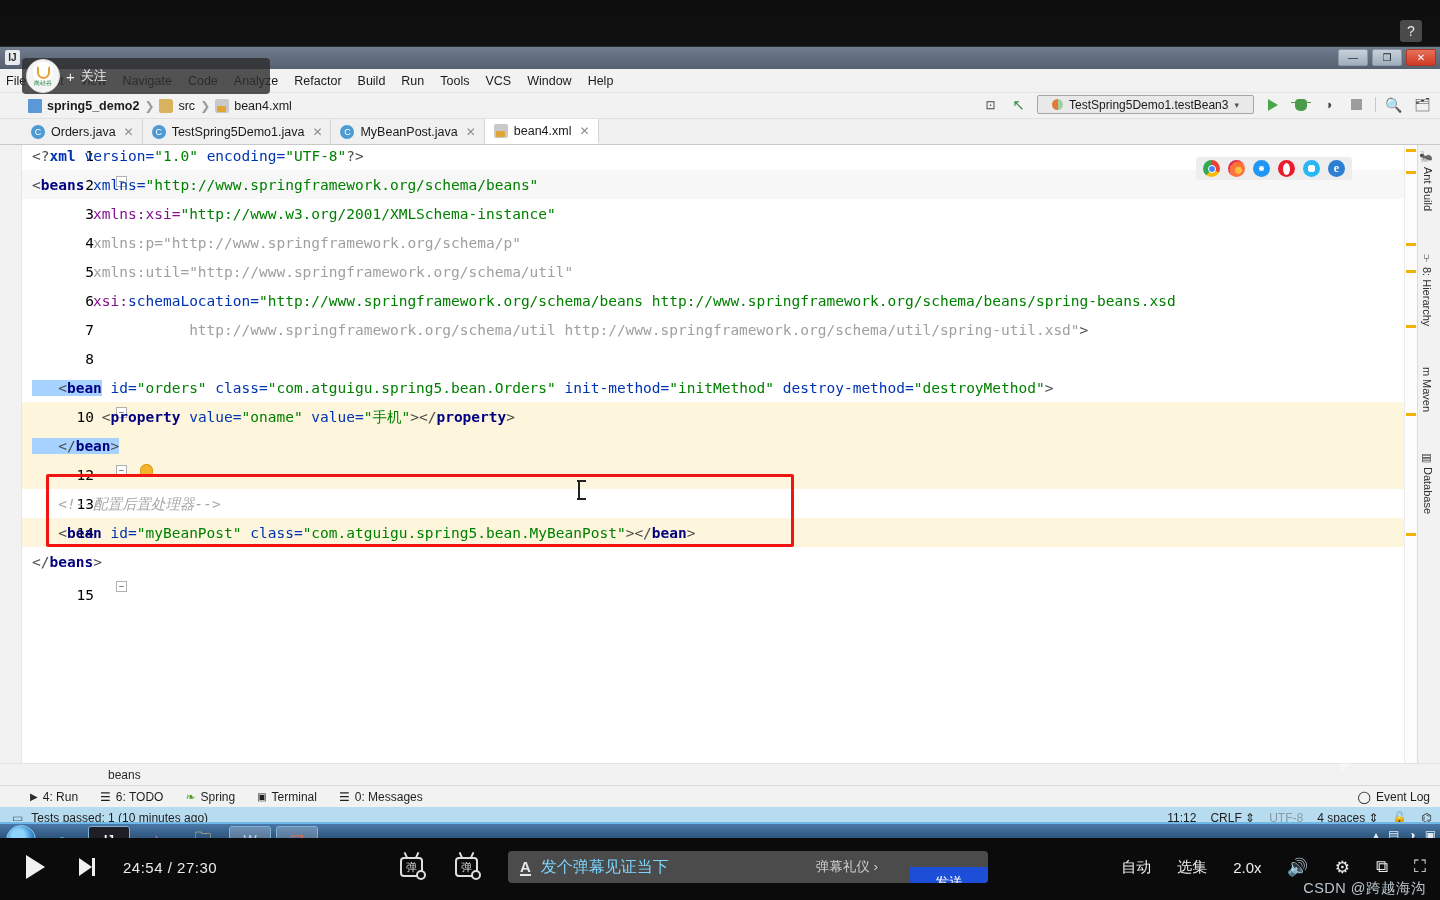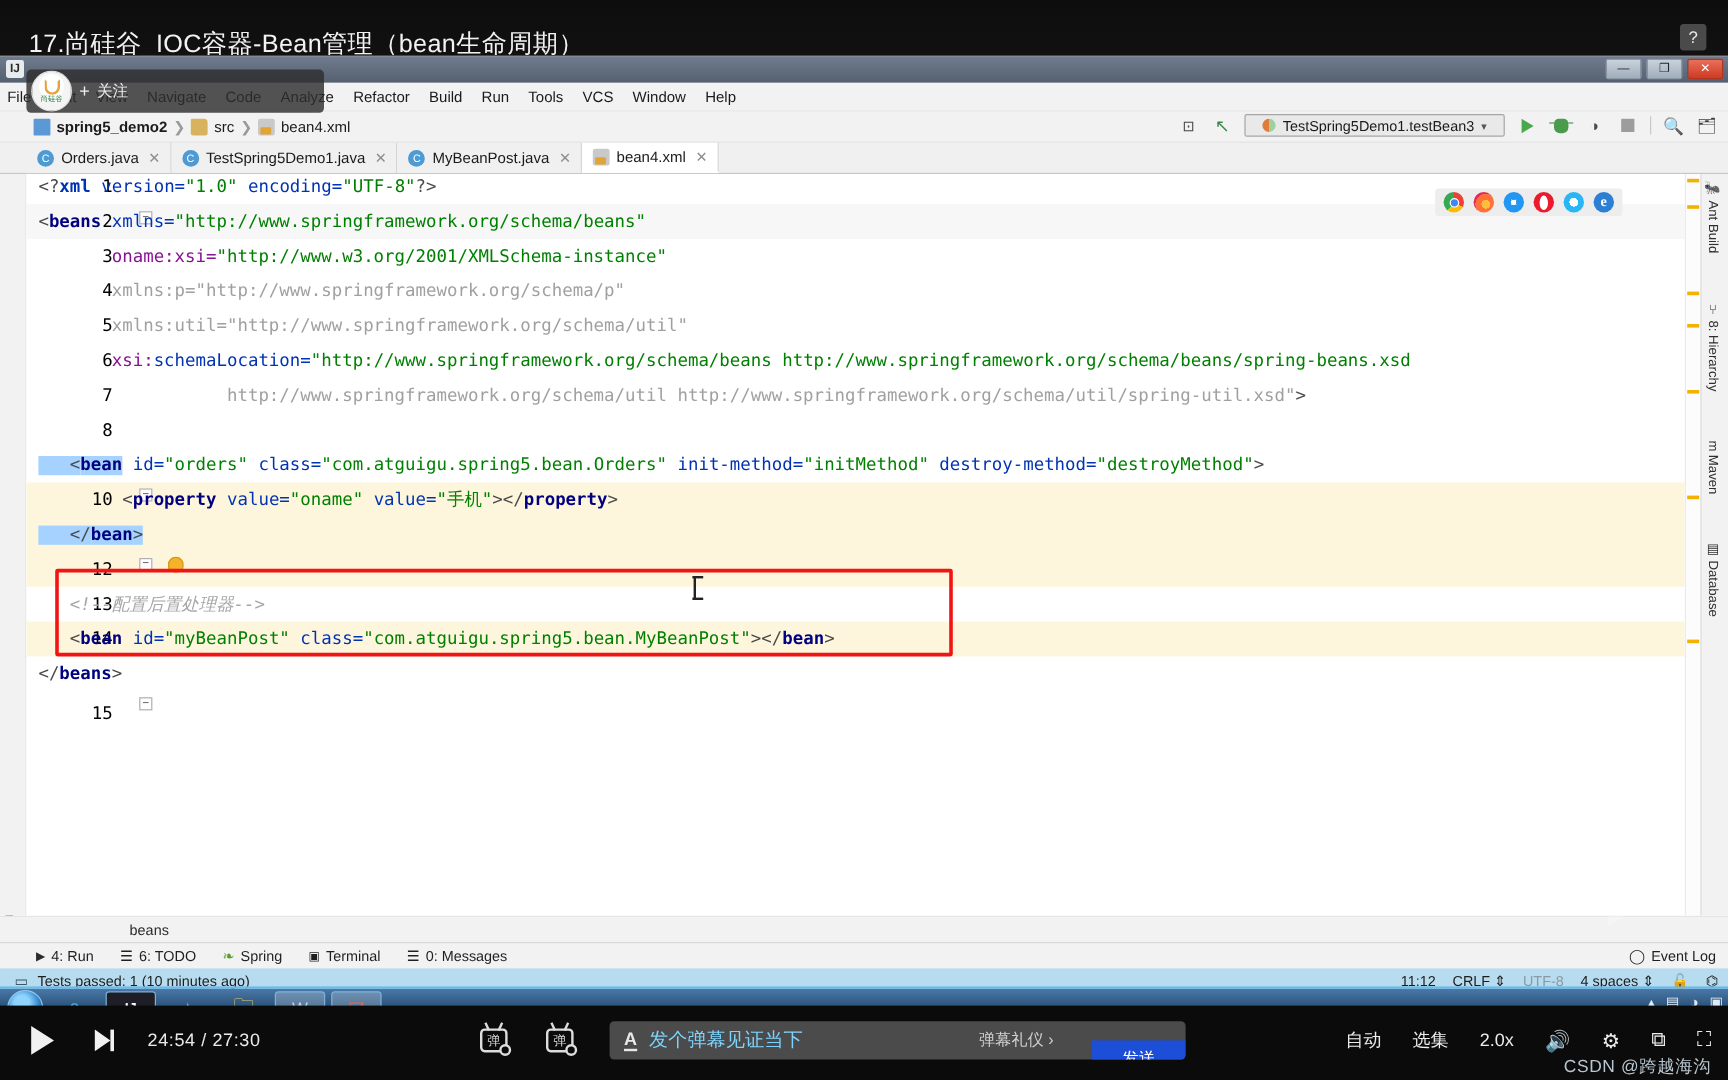--- a/index.html
+++ b/index.html
@@ -355,21 +355,20 @@
   }
   .ghost-logo .gear1 { left: 2px; top: 0; }
   .ghost-logo .gear2 { right: 2px; top: 0; }
 </style>
 </head>
 <body>
 
 <div id="root">
 
   <div class="video-top">
-    <div class="video-title">17.尚硅谷_IOC容器-Bean管理（bean生命周期）</div>
     <div class="help-badge">?</div>
   </div>
 
   <div class="ide">
 
     <div class="ide-titlebar">
       <div class="tb-icon">IJ</div>
       <div class="winbtns">
         <div class="winbtn">—</div>
         <div class="winbtn">❐</div>
@@ -502,21 +501,21 @@
 
         <div class="fold" style="top:31px;">−</div>
         <div class="fold" style="top:262px;">−</div>
         <div class="fold" style="top:320px;">−</div>
         <div class="fold" style="top:436px;">−</div>
         <div class="bulb" style="top:319px;"></div>
 
         <div id="codelines">
             <div class="codeline" style="top: -3px;"><span class="k-punct">&lt;?</span><span class="k-pi">xml</span><span class="k-attr"> version=</span><span class="k-val">"1.0"</span><span class="k-attr"> encoding=</span><span class="k-val">"UTF-8"</span><span class="k-punct">?&gt;</span></div>
             <div class="codeline" style="top: 26px;"><span class="k-punct">&lt;</span><span class="k-tag">beans</span><span class="k-attr"> xmlns=</span><span class="k-val">"http://www.springframework.org/schema/beans"</span></div>
-            <div class="codeline" style="top: 55px;"><span class="k-ns">       oname:xsi=</span><span class="k-val">"http://www.w3.org/2001/XMLSchema-instance"</span></div>
+            <div class="codeline" style="top: 55px;"><span class="k-ns">       xmlns:xsi=</span><span class="k-val">"http://www.w3.org/2001/XMLSchema-instance"</span></div>
             <div class="codeline" style="top: 84px;"><span class="k-gray">       xmlns:p="http://www.springframework.org/schema/p"</span></div>
             <div class="codeline" style="top: 113px;"><span class="k-gray">       xmlns:util="http://www.springframework.org/schema/util"</span></div>
             <div class="codeline" style="top: 142px;"><span class="k-ns">       xsi:</span><span class="k-attr">schemaLocation=</span><span class="k-val">"http://www.springframework.org/schema/beans http://www.springframework.org/schema/beans/spring-beans.xsd</span></div>
             <div class="codeline" style="top: 171px; text-align: right;"><span class="k-gray">                  http://www.springframework.org/schema/util http://www.springframework.org/schema/util/spring-util.xsd"</span><span class="k-punct">&gt;</span></div>
             <div class="codeline" style="top: 200px;"></div>
             <div class="codeline" style="top: 229px;"><span class="k-punct sel-blue">   &lt;</span><span class="k-tag sel-blue">bean</span><span class="k-attr"> id=</span><span class="k-val">"orders"</span><span class="k-attr"> class=</span><span class="k-val">"com.atguigu.spring5.bean.Orders"</span><span class="k-attr"> init-method=</span><span class="k-val">"initMethod"</span><span class="k-attr"> destroy-method=</span><span class="k-val">"destroyMethod"</span><span class="k-punct">&gt;</span></div>
             <div class="codeline" style="top: 258px;"><span class="k-punct">        &lt;</span><span class="k-tag">property</span><span class="k-attr"> value=</span><span class="k-val">"oname"</span><span class="k-attr"> value=</span><span class="k-val">"手机"</span><span class="k-punct">&gt;&lt;/</span><span class="k-tag">property</span><span class="k-punct">&gt;</span></div>
             <div class="codeline" style="top: 287px;"><span class="k-punct sel-blue">   &lt;/</span><span class="k-tag sel-blue">bean</span><span class="k-punct sel-blue">&gt;</span></div>
             <div class="codeline" style="top: 316px;"></div>
             <div class="codeline" style="top: 345px;"><span class="k-comment">   &lt;!--配置后置处理器--&gt;</span></div>

